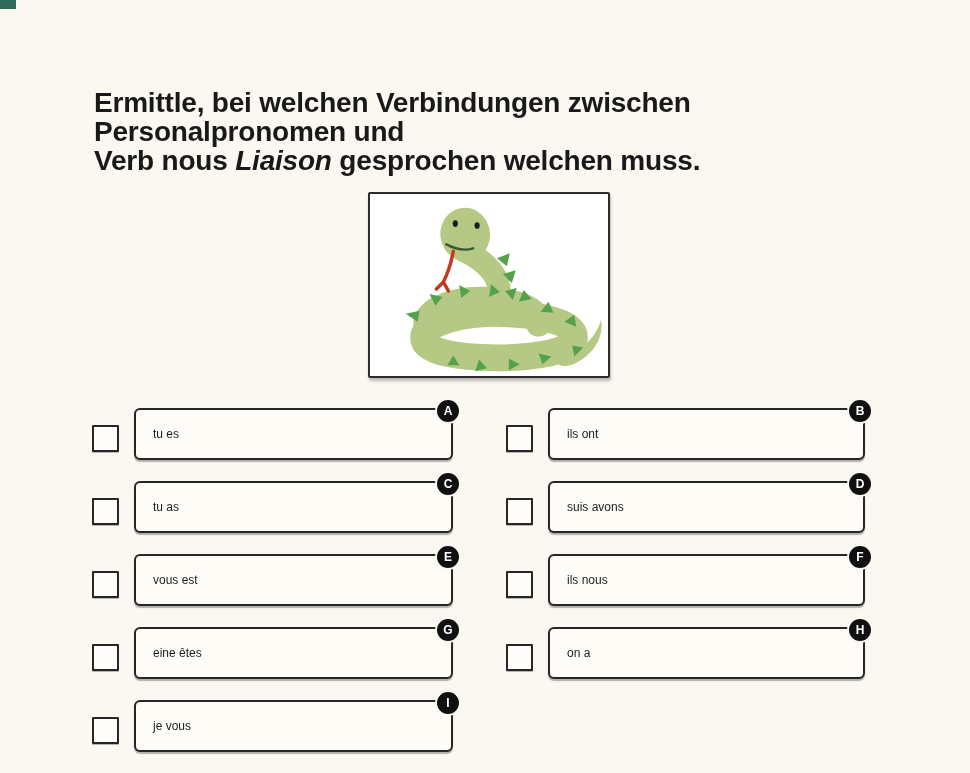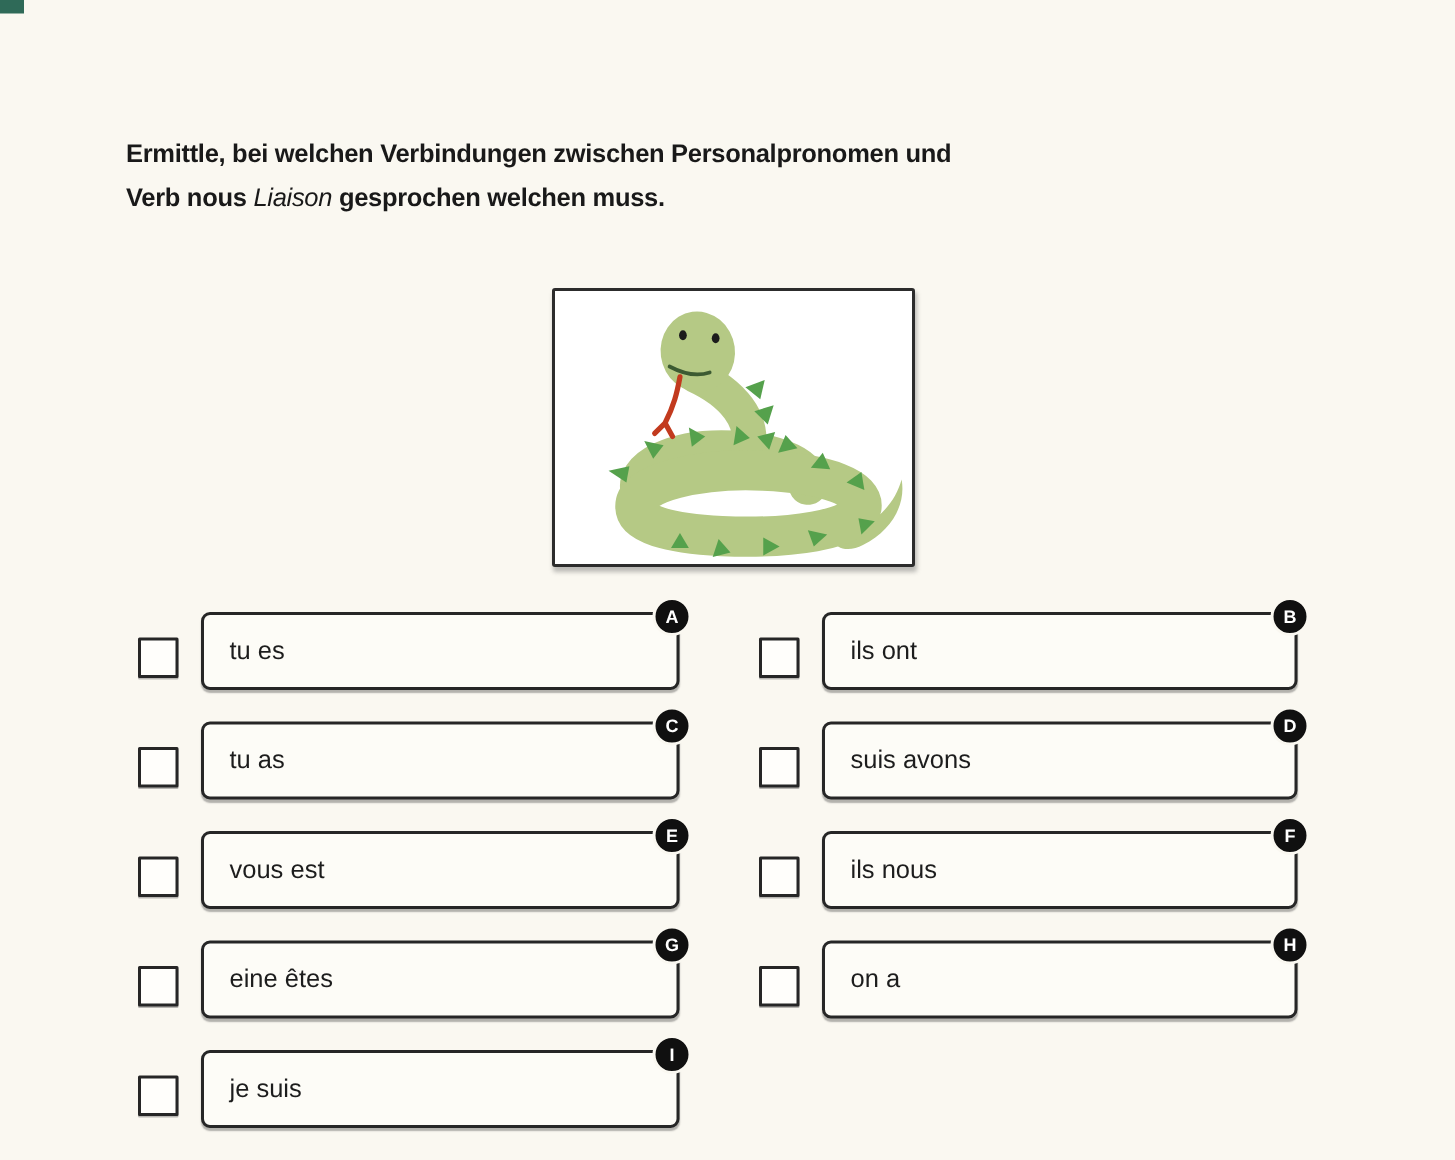--- a/index.html
+++ b/index.html
@@ -9,25 +9,25 @@
     background:#faf8f1;
     position:relative;
     overflow:hidden;
   }
   .page{position:absolute;inset:0;background:#faf8f1;}
   .corner-mark{
     position:absolute;left:0;top:0;width:16px;height:9px;
     background:#2f6a58;
   }
   .title{
-    position:absolute;left:84px;top:88px;width:800px;
-    font-size:17px;line-height:29px;font-weight:bold;
+    position:absolute;left:94px;top:88px;width:800px;
+    font-size:28px;line-height:29px;font-weight:bold;
     color:#191919;letter-spacing:-0.2px;
   }
-  .title .ital{font-style:italic;font-weight:400;}
+  .title .ital{font-style:italic;font-weight:700;}
   .subtitle{
     position:absolute;left:93px;top:153px;
     font-size:14px;color:#55504a;
   }
   .image-box{
     position:absolute;left:368px;top:192px;width:238px;height:182px;
     background:#ffffff;border:2px solid #2c2c2c;border-radius:2px;
     box-shadow:1px 3px 3px rgba(110,110,110,0.45);
   }
   .image-box svg{display:block;width:100%;height:100%;}
@@ -41,21 +41,21 @@
   .option-box{
     position:absolute;left:42px;top:0px;height:48px;
     background:#fdfcf7;border:2px solid #262626;border-radius:6px;
     box-shadow:0 2px 1px rgba(70,70,70,0.4);
     display:flex;align-items:center;
     cursor:pointer;
   }
   .option-box.w-left{width:315px;}
   .option-box.w-right{width:313px;}
   .option-label{
-    padding-left:17px;font-size:17px;color:#1d1d1d;
+    padding-left:17px;font-size:12px;color:#1d1d1d;
   }
   .letter-badge{
     position:absolute;top:-12px;right:-10px;width:22px;height:22px;
     background:#101010;border:2px solid #faf8f1;border-radius:50%;
     color:#ffffff;font-size:12px;font-weight:bold;
     display:flex;align-items:center;justify-content:center;
   }
 </style>
 </head>
 <body>
@@ -166,18 +166,18 @@
     <span class="checkbox" role="checkbox" aria-checked="false"></span>
     <div class="option-box w-right">
       <span class="option-label">on a</span>
       <span class="letter-badge">H</span>
     </div>
   </div>
 
   <div class="option-row" style="left:92px;top:700px;">
     <span class="checkbox" role="checkbox" aria-checked="false"></span>
     <div class="option-box w-left">
-      <span class="option-label">je suis</span>
+      <span class="option-label">je vous</span>
       <span class="letter-badge">I</span>
     </div>
   </div>
 
 </div>
 
 </body></html>

